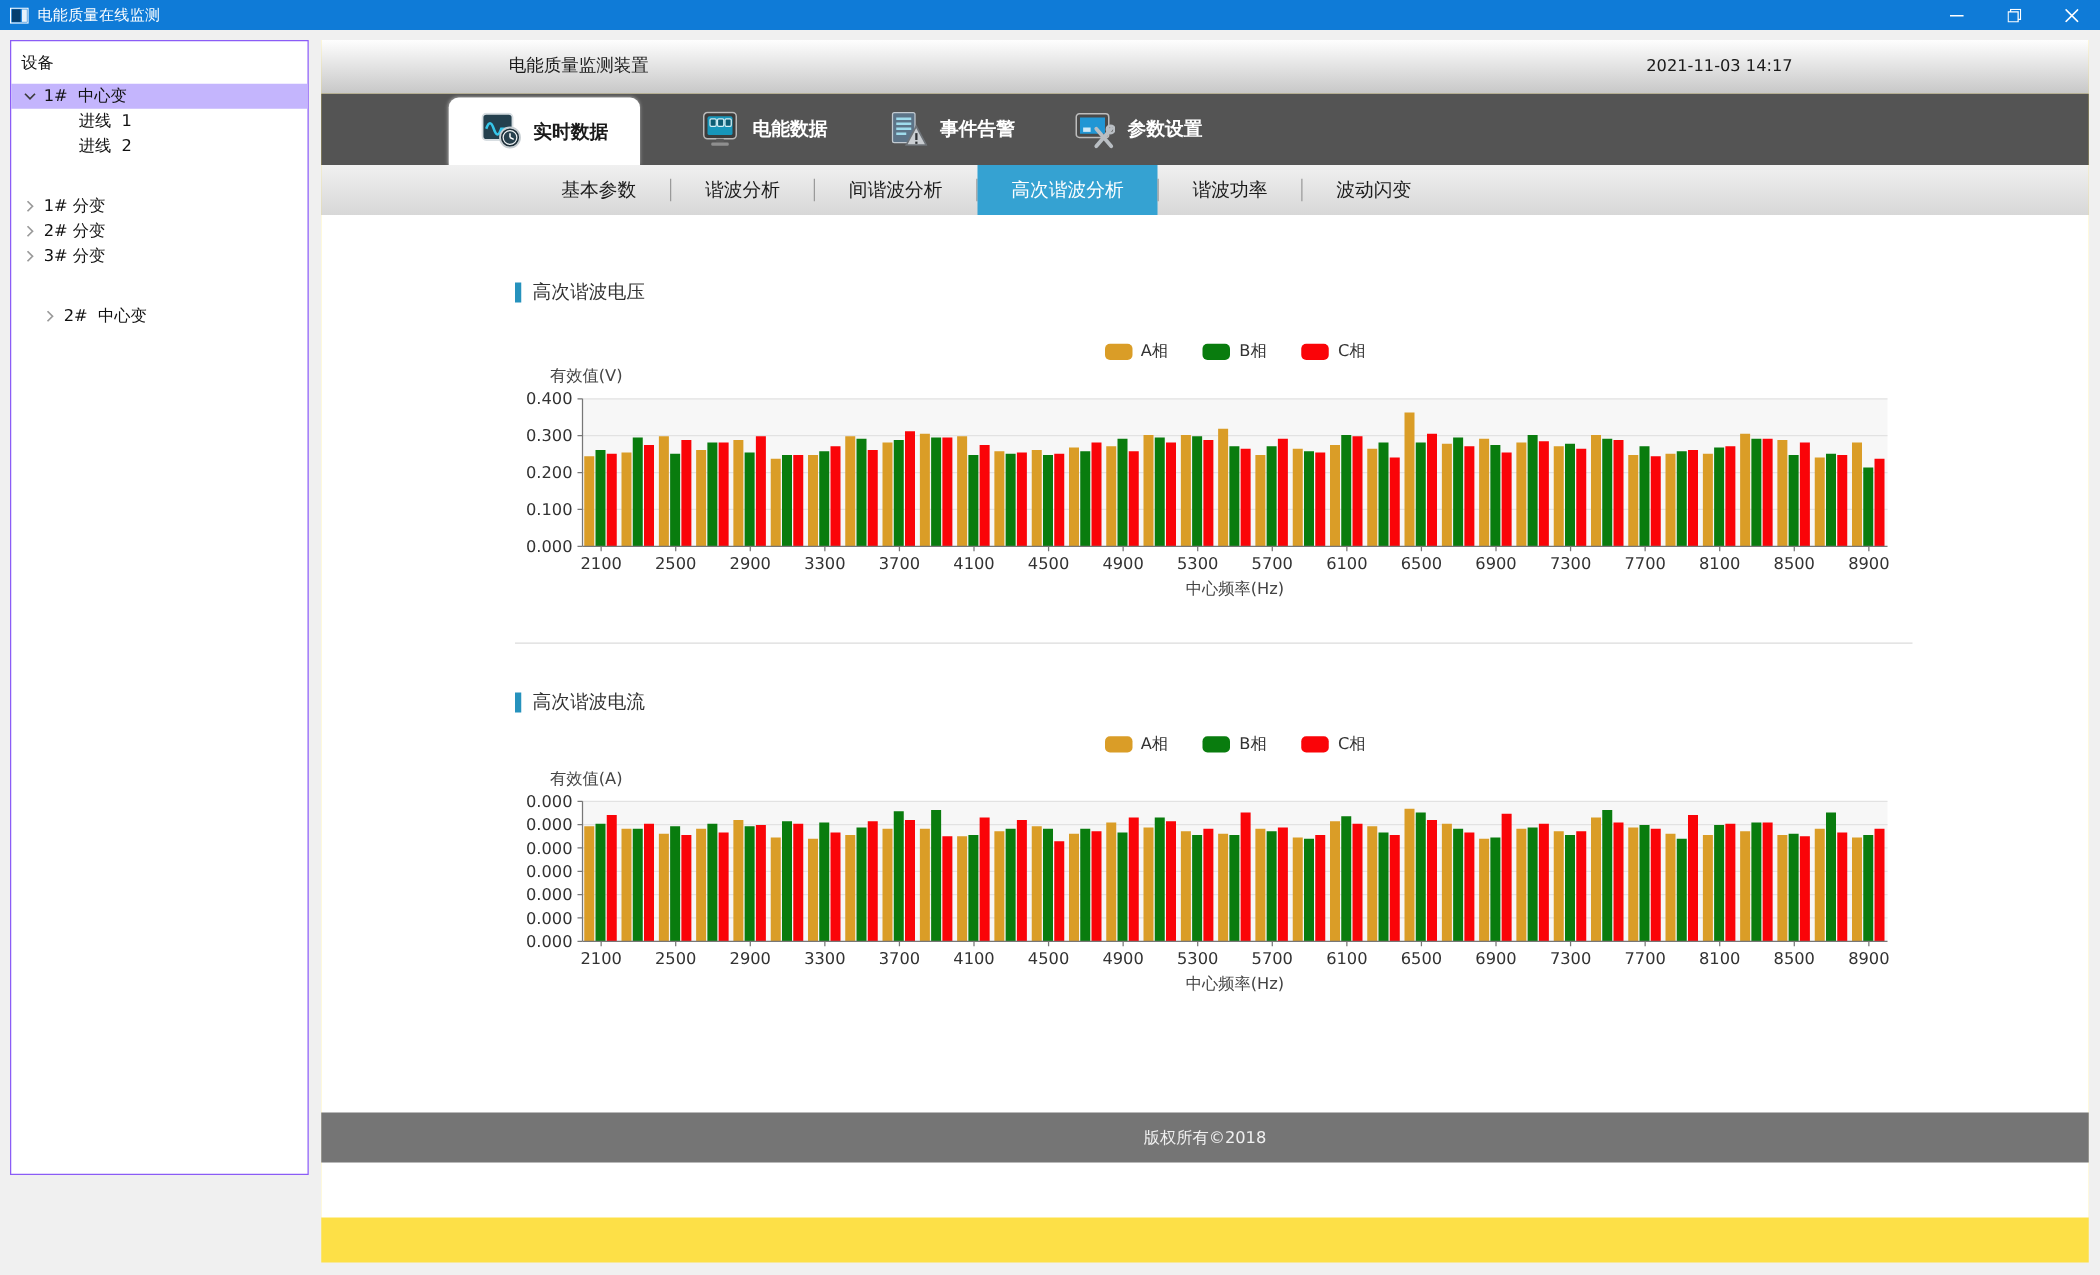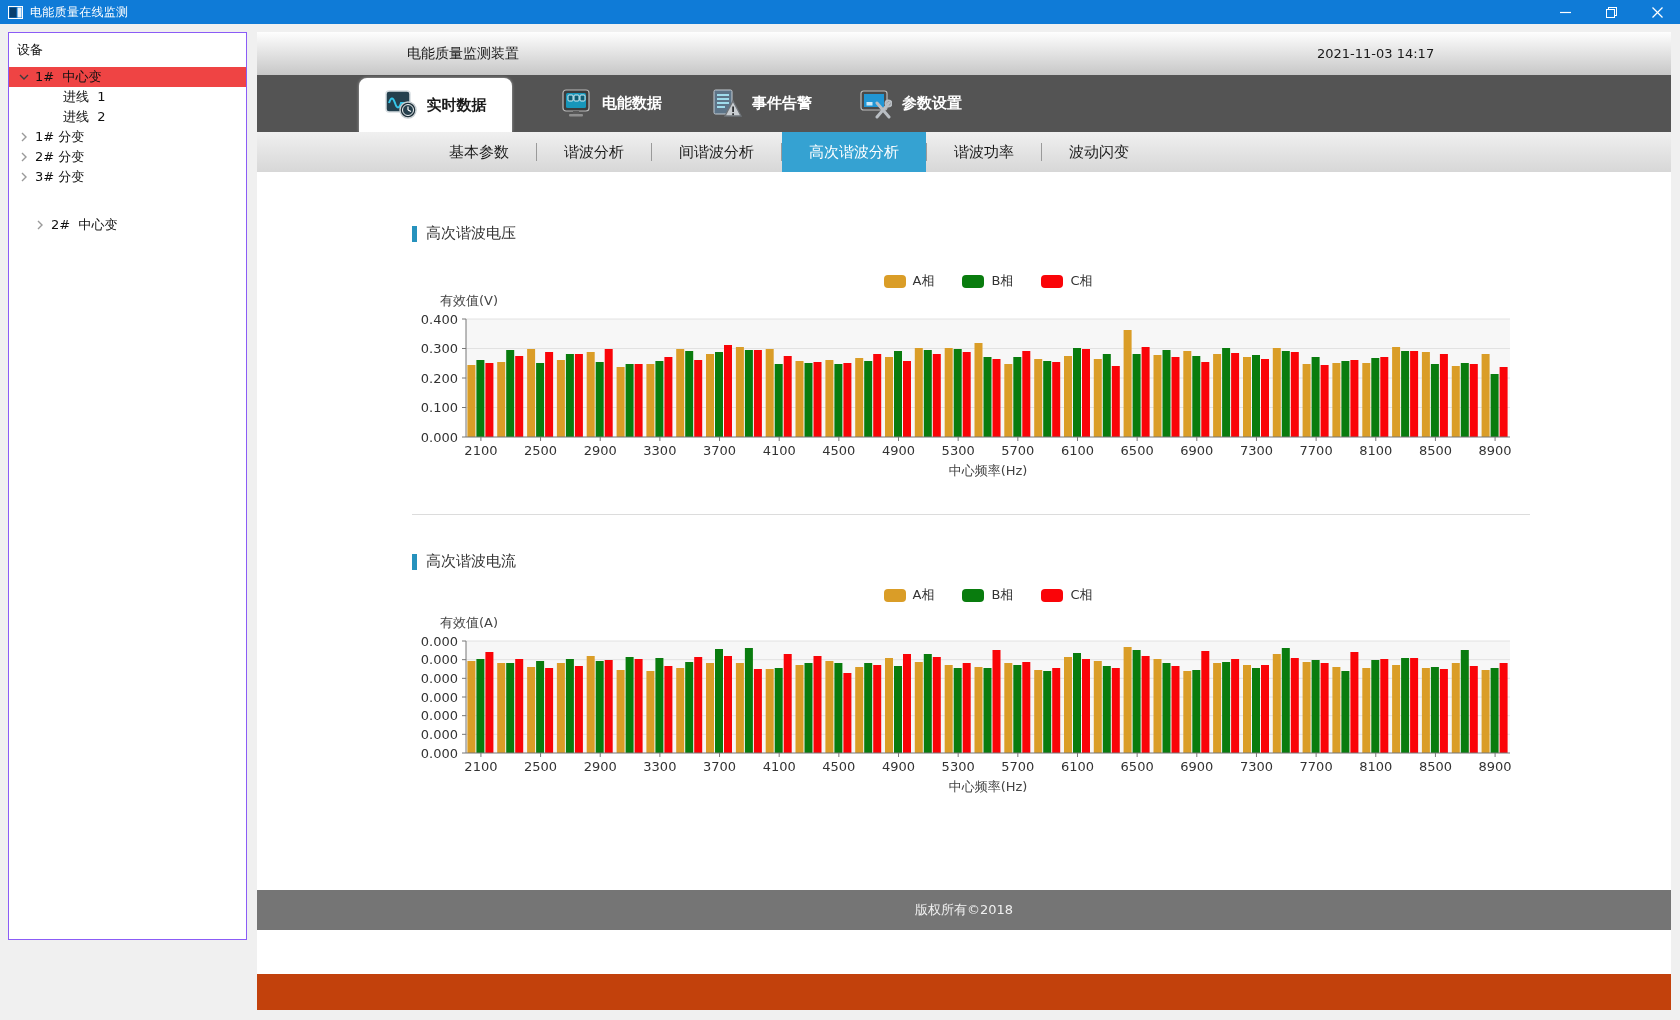--- a/index.html
+++ b/index.html
@@ -13,25 +13,25 @@
   .titlebar{position:absolute;left:0;top:0;width:1680px;height:24px;background:#0f7bd7;color:#fff;display:flex;align-items:center;z-index:50}
   .app-icon{margin:0 7px 0 8px;display:flex;align-items:center}
   .title-text{font-size:12px;letter-spacing:.3px}
   .win-controls{margin-left:auto;display:flex;height:100%}
   .win-btn{width:46px;height:24px;border:none;background:transparent;color:#fff;display:flex;align-items:center;justify-content:center;padding:0;cursor:default}
   .win-btn svg{display:block}
   
   .sidebar{position:absolute;left:8px;top:32px;width:239px;height:908px;background:#fff;border:1px solid #8b5cf6;box-sizing:border-box;z-index:5}
   .sidebar-header{font-size:13px;color:#111;padding:8px 0 8px 8px}
   .tree-item{height:20px;display:flex;align-items:center;font-size:13px;color:#111;white-space:pre}
-  .tree-item.selected{background:#ef4444}
+  .tree-item.selected{background:#c4b5fd}
   .chev{width:18px;min-width:18px;display:flex;align-items:center;justify-content:center}
   .tree-label{padding-left:2px}
   
-  .main{position:absolute;left:257px;top:32px;width:1414px;height:978px;background:#c2410c;z-index:4}
+  .main{position:absolute;left:257px;top:32px;width:1414px;height:978px;background:#fde047;z-index:4}
   .main-header{position:absolute;left:0;top:0;width:100%;height:43px;background:linear-gradient(#fefefe,#c7c7c7)}
   .main-title{position:absolute;left:150px;top:0;line-height:43px;font-size:14px;color:#1a1a1a}
   .timestamp{position:absolute;left:1060px;top:0;line-height:43px;font-size:13px;color:#1a1a1a}
   .tabbar{position:absolute;left:0;top:43px;width:100%;height:57px;background:#545454;display:flex;align-items:flex-end}
   .tab{display:flex;align-items:center;gap:10px;color:#fff;font-weight:bold;font-size:15px;height:57px;margin-left:48px}
   .tab.active{background:#fff;color:#1a1a1a;border-radius:8px 8px 0 0;height:54px;width:153px;margin-left:102px;justify-content:center;box-shadow:0 0 3px rgba(255,255,255,.5)}
   .tab-icon{display:flex;align-items:center}
   .subtabbar{position:absolute;left:0;top:100px;width:100%;height:40px;background:linear-gradient(#f0f0f0,#d7d7d7);display:flex;align-items:center;padding-left:165px;box-sizing:border-box}
   .subtab{height:40px;display:flex;align-items:center;padding:0 27px;font-size:15px;color:#1a1a1a}
   .subtab.active{background:#35a2d2;color:#fff}
@@ -87,21 +87,21 @@
 </div>
 
 <div class="sidebar">
   <div class="sidebar-header">设备</div>
   <div id="tree">
       <div class="tree-item selected" style="padding-left: 6px;"><span class="chev"><svg width="10" height="10">
             <polyline points="1,3 5,7 9,3" fill="none" stroke="#3c3c3c" stroke-width="1.4"></polyline>
           </svg></span><span class="tree-label">1#  中心变</span></div>
       <div class="tree-item" style="padding-left: 34px;"><span class="chev"></span><span class="tree-label">进线  1</span></div>
       <div class="tree-item" style="padding-left: 34px;"><span class="chev"></span><span class="tree-label">进线  2</span></div>
-      <div class="tree-item" style="padding-left: 6px;"><span class="chev"><svg width="10" height="10">
+      <div class="tree-item" style="padding-left: 6px; margin-top: 28px;"><span class="chev"><svg width="10" height="10">
             <polyline points="3,1 7,5 3,9" fill="none" stroke="#9a9a9a" stroke-width="1.4"></polyline>
           </svg></span><span class="tree-label">1# 分变</span></div>
       <div class="tree-item" style="padding-left: 6px;"><span class="chev"><svg width="10" height="10">
             <polyline points="3,1 7,5 3,9" fill="none" stroke="#9a9a9a" stroke-width="1.4"></polyline>
           </svg></span><span class="tree-label">2# 分变</span></div>
       <div class="tree-item" style="padding-left: 6px;"><span class="chev"><svg width="10" height="10">
             <polyline points="3,1 7,5 3,9" fill="none" stroke="#9a9a9a" stroke-width="1.4"></polyline>
           </svg></span><span class="tree-label">3# 分变</span></div>
       <div class="tree-item" style="padding-left: 22px; margin-top: 28px;"><span class="chev"><svg width="10" height="10">
             <polyline points="3,1 7,5 3,9" fill="none" stroke="#9a9a9a" stroke-width="1.4"></polyline>

